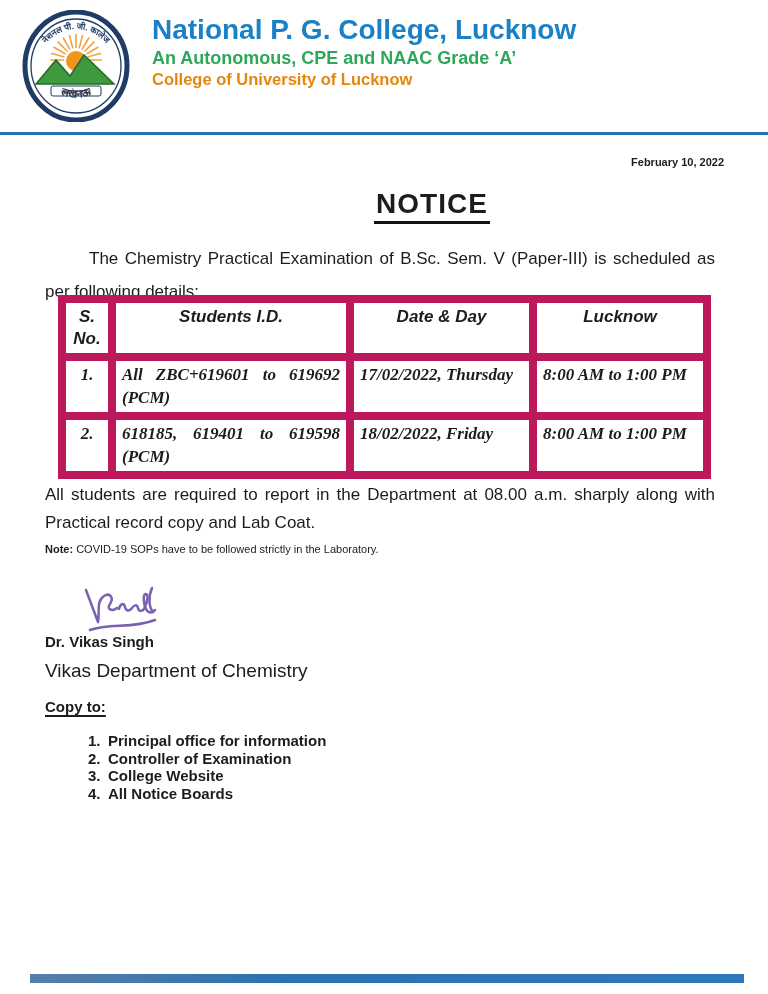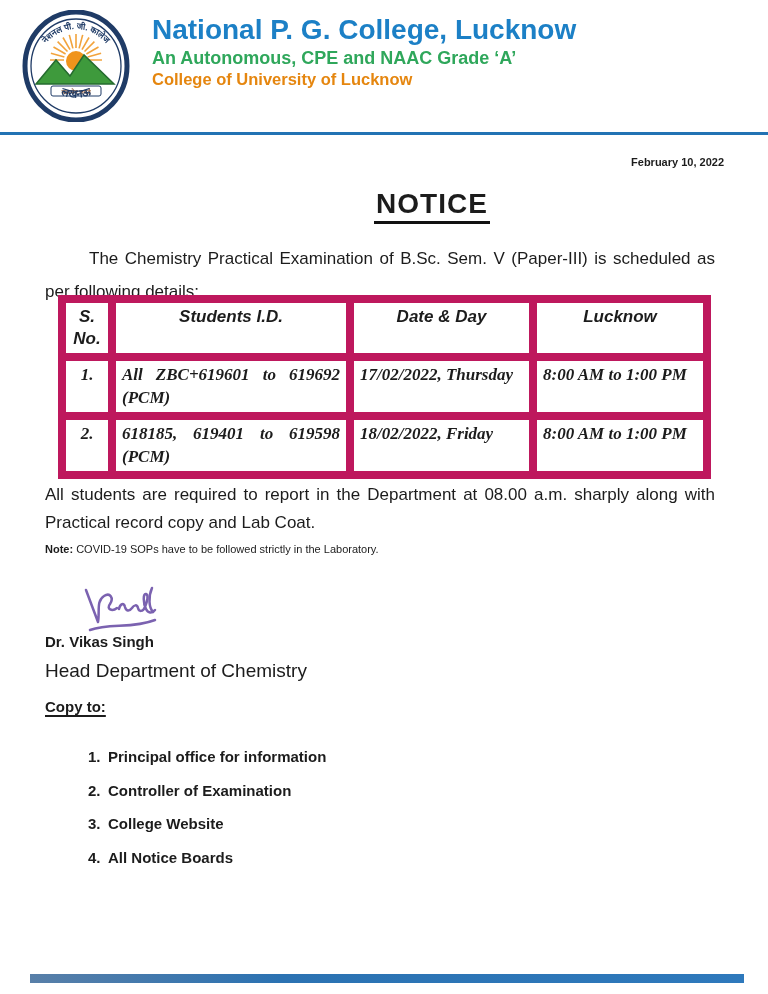--- a/index.html
+++ b/index.html
@@ -53,21 +53,21 @@
   
   .sig{left:80px;top:581px;width:95px;height:55px;}
   .sig-name{left:45px;top:633px;font-size:15px;font-weight:bold;}
   .sig-desig{left:45px;top:660px;font-size:19px;}
 
   
   .copyto{left:45px;top:698px;font-size:15px;font-weight:bold;text-decoration:underline;
           text-underline-offset:3px;text-decoration-thickness:2px;text-align:center;}
   .copy-list{left:88px;top:732px;width:400px;counter-reset:cp;margin:0;padding:0;list-style:none;
              font-size:15px;font-weight:bold;line-height:17.5px;}
-  .copy-list li{counter-increment:cp;display:flex;margin-top:16px;}
+  .copy-list li{counter-increment:cp;display:flex;}
   .copy-list li::before{content:counter(cp) ".";width:20px;flex:0 0 20px;text-align:left;}
 
   
   .foot-bar{left:30px;top:974px;width:714px;height:9px;
             background:linear-gradient(90deg,#587FA8 0%,#2B72B2 35%,#2E79BC 100%);}
 </style>
 </head>
 <body>
 
 <div class="abs logo-wrap">
@@ -167,21 +167,21 @@
   <svg width="95" height="55" viewBox="0 0 95 55">
     <g fill="none" stroke="#7B62B0" stroke-width="2.5" stroke-linecap="round" stroke-linejoin="round">
       <path d="M6,9 L18,41 C20,31 16,20 24,15 C30,11 34,17 30,23 C26,28 32,31 37,27"></path>
       <path d="M39,28 c1,-5 5,-7 6,-2 c1,4 4,5 7,1 c2,-3 5,-4 6,0 c1,4 5,4 7,-1 c2,-5 4,-12 1,-13 c-3,-1 -3,9 0,15 c2,4 6,5 9,1"></path>
       <path d="M72,7 C68,16 69,27 73,31"></path>
       <path d="M10,49 C30,42 52,48 75,39"></path>
     </g>
   </svg>
 </div>
 <div class="abs sig-name">Dr. Vikas Singh</div>
-<div class="abs sig-desig">Head Department of Chemistry</div>
+<div class="abs sig-desig">Vikas Department of Chemistry</div>
 
 <div class="abs copyto">Copy to:</div>
 <ol class="abs copy-list">
   <li>
       <span>Principal office for information</span>
     </li>
   <li>
       <span>Controller of Examination</span>
     </li>
   <li>

